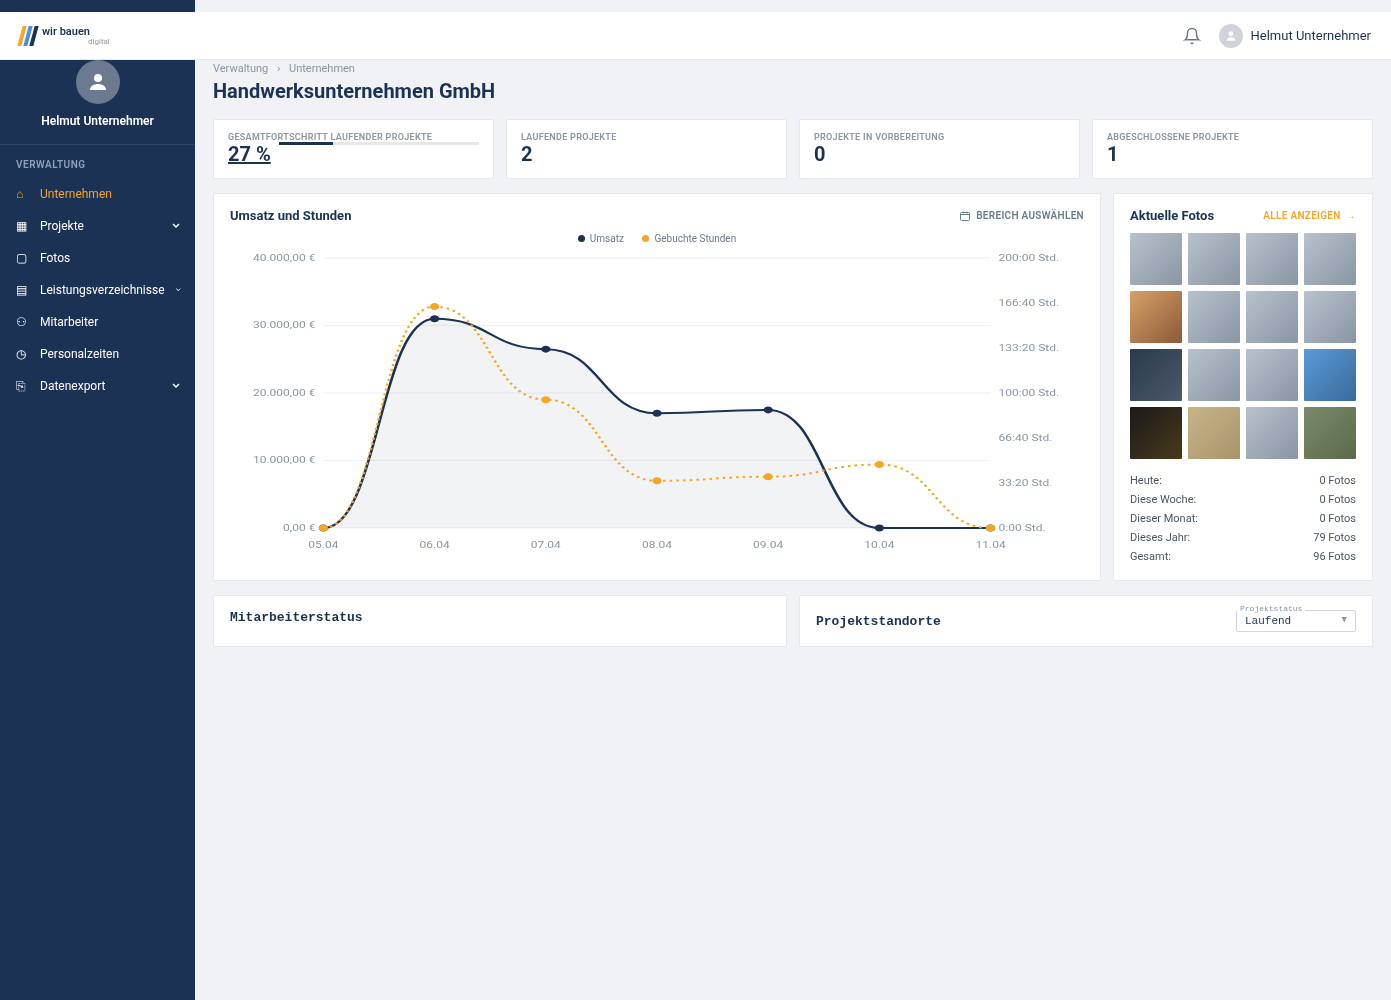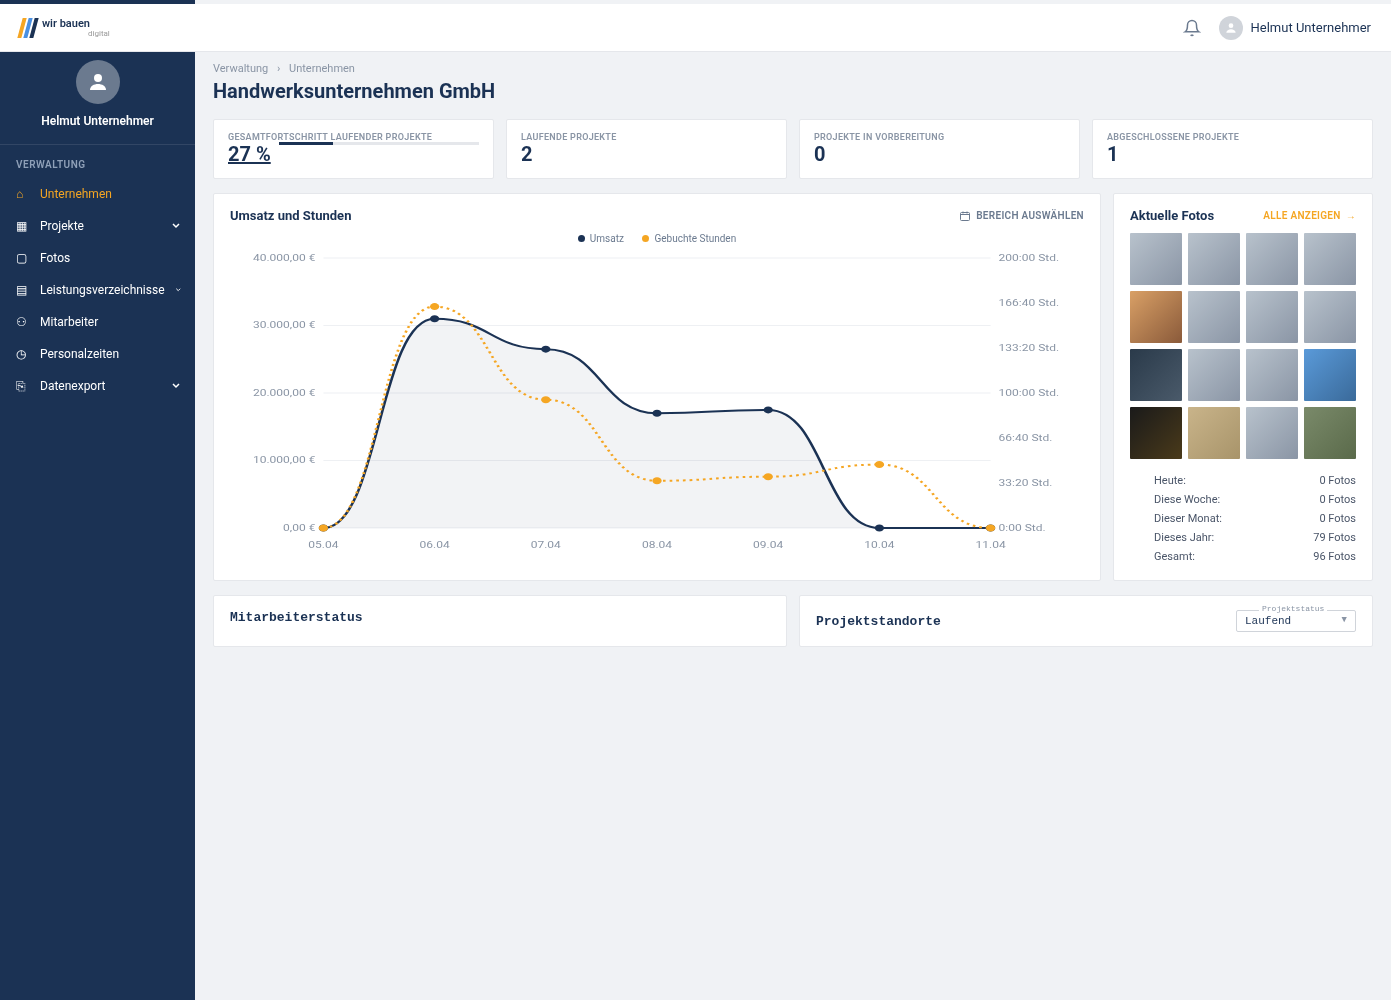--- a/index.html
+++ b/index.html
@@ -1,19 +1,19 @@
 <!DOCTYPE html>
 <html><head>
 <meta charset="utf-8">
 <style>
 * { box-sizing: border-box; margin: 0; padding: 0; }
 body { font-family: -apple-system, BlinkMacSystemFont, "Segoe UI", Roboto, Arial, sans-serif; background: #f0f2f5; color: #1b3254; font-size: 13px; }
 .app { display: flex; height: 100vh; }
 .sidebar { width: 195px; background: #1b3254; color: #fff; flex-shrink: 0; display: flex; flex-direction: column; }
-.topbar { position: fixed; top: 4px; left: 0; right: 0; height: 48px; background: #fff; border-bottom: 1px solid #e5e7eb; display: flex; align-items: center; padding: 0 20px; z-index: 10; }
+.topbar { position: fixed; top: 12px; left: 0; right: 0; height: 48px; background: #fff; border-bottom: 1px solid #e5e7eb; display: flex; align-items: center; padding: 0 20px; z-index: 10; }
 .logo { display: flex; align-items: center; gap: 6px; }
 .logo-stripes { display: flex; gap: 2px; transform: skewX(-15deg); }
 .logo-stripes span { width: 4px; height: 20px; display: block; }
 .logo-stripes span:nth-child(1) { background: #f5a623; }
 .logo-stripes span:nth-child(2) { background: #4a90e2; }
 .logo-stripes span:nth-child(3) { background: #1b3254; }
 .logo-text { font-size: 11px; color: #1b3254; font-weight: 600; line-height: 1; }
 .logo-sub { font-size: 8px; color: #999; margin-left: 46px; }
 .topbar-right { margin-left: auto; display: flex; align-items: center; gap: 18px; }
 .bell-icon { width: 18px; height: 18px; cursor: pointer; }
@@ -57,24 +57,24 @@
 .gridline { stroke: #eef0f3; stroke-width: 1; }
 .photos-grid { display: grid; grid-template-columns: repeat(4,1fr); gap: 6px; margin-bottom: 12px; }
 .photo { aspect-ratio: 1; background: linear-gradient(135deg,#b8c2cc,#8a95a5); border-radius: 1px; }
 .photo:nth-child(5) { background: linear-gradient(135deg,#d9a066,#8a5a3a); }
 .photo:nth-child(9) { background: linear-gradient(135deg,#2a3a4a,#4a5a6a); }
 .photo:nth-child(12) { background: linear-gradient(135deg,#5a9ad9,#3a6a9a); }
 .photo:nth-child(13) { background: linear-gradient(135deg,#1a1a1a,#4a3a1a); }
 .photo:nth-child(14) { background: linear-gradient(135deg,#c9b48a,#a8946a); }
 .photo:nth-child(16) { background: linear-gradient(135deg,#7a8a6a,#5a6a4a); }
 .stats-list { font-size: 11px; }
-.stats-row { display: flex; justify-content: space-between; padding: 3px 0; color: #4a5568; margin-left: 24px; }
+.stats-row { display: flex; justify-content: space-between; padding: 3px 0; color: #4a5568; }
 .bottom-row { display: grid; grid-template-columns: 1fr 1fr; gap: 12px; font-family: Liberation Mono, monospace; }
 .sel { border: 1px solid #d0d4da; border-radius: 2px; padding: 4px 8px; font-size: 11px; position: relative; background: #fff; min-width: 120px; cursor: pointer; }
-.sel-label { position: absolute; top: -7px; left: 22px; font-size: 8px; background: #fff; padding: 0 3px; color: #8a95a5; }
+.sel-label { position: absolute; top: -7px; left: 0; font-size: 8px; background: #fff; padding: 0 3px; color: #8a95a5; }
 .sel-val { color: #1b3254; }
 .sel-chev { float: right; color: #8a95a5; font-size: 9px; }
 </style>
 </head>
 <body>
 
 <div class="topbar">
   <div class="logo">
     <div class="logo-stripes">
         <span></span>

